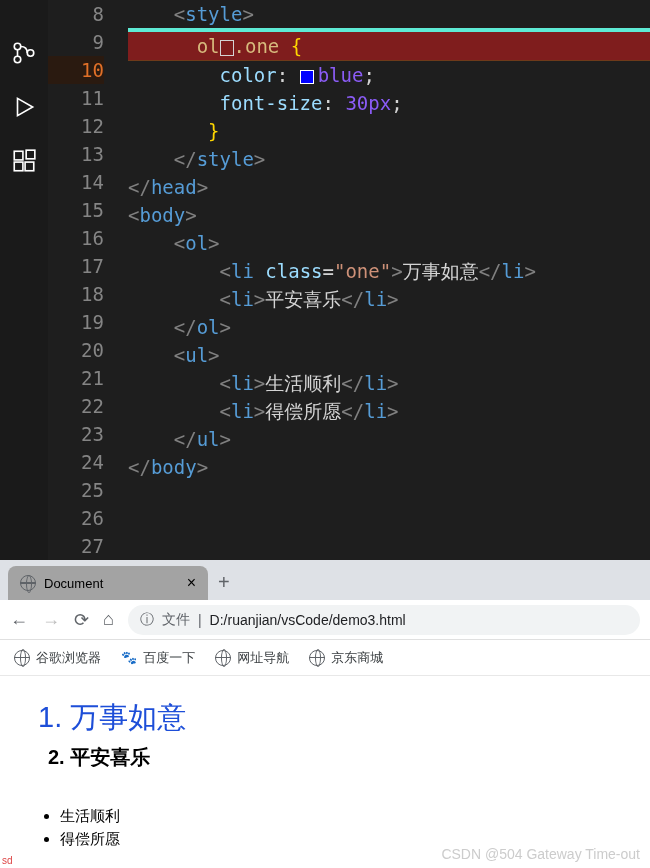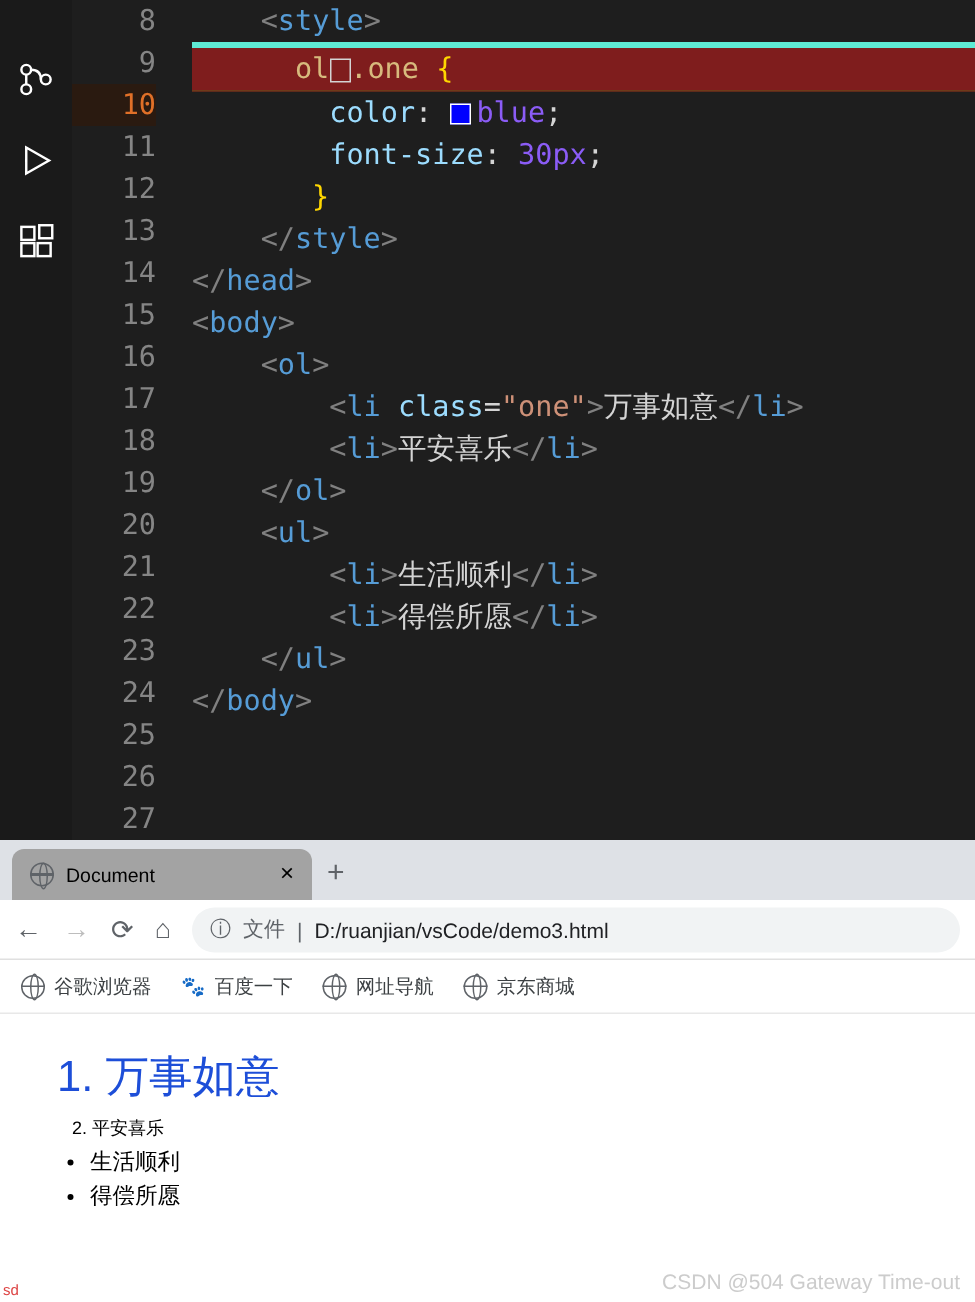--- a/index.html
+++ b/index.html
@@ -40,21 +40,21 @@
     .nav-btn { color: #5f6368; font-size: 18px; }
     .nav-btn.disabled { color: #bdbdbd; }
     .addr-bar { flex: 1; background: #f1f3f4; border-radius: 20px; height: 30px; display: flex; align-items: center; padding: 0 12px; gap: 8px; font-size: 14px; color: #5f6368; }
     .addr-path { color: #202124; }
     
     .bookmarks { height: 36px; display: flex; align-items: center; padding: 0 14px; gap: 20px; font-size: 13px; color: #3c4043; border-bottom: 1px solid #e8e8e8; }
     .bookmark { display: flex; align-items: center; gap: 6px; }
     
     .page-content { padding: 22px 10px 0 38px; }
     .page-content .one-item { color: #1d4ed8; font-size: 29px; font-family: Arial; margin-bottom: 6px; }
-    .page-content .two-item { font-size: 12px; margin-left: 10px; margin-bottom: 4px; }
+    .page-content .two-item { font-size: 20px; margin-left: 10px; margin-bottom: 36px; font-weight: bold; }
     .page-content ul { list-style: disc; margin-left: 22px; font-size: 15px; }
     .page-content ul li { margin-bottom: 4px; }
     
     .watermark { position: fixed; bottom: 6px; right: 10px; color: #ccc; font-size: 14px; }
     .sd { position: fixed; bottom: 2px; left: 2px; color: #d44; font-size: 10px; }
     
     .globe-icon { width: 16px; height: 16px; border: 1.5px solid #5f6368; border-radius: 50%; position: relative; display: inline-block; }
     .globe-icon::before { content: ''; position: absolute; top: -1.5px; left: 5px; width: 4px; height: 16px; border: 1.5px solid #5f6368; border-radius: 50%; }
     .globe-icon::after { content: ''; position: absolute; top: 6px; left: -1.5px; width: 16px; height: 1.5px; background: #5f6368; }
   </style>

